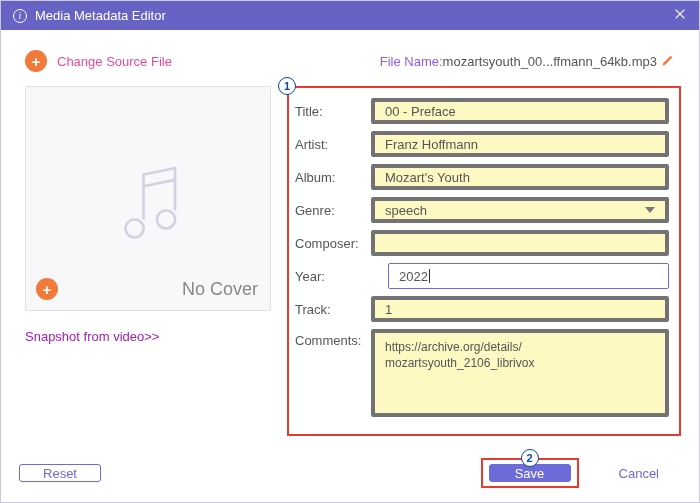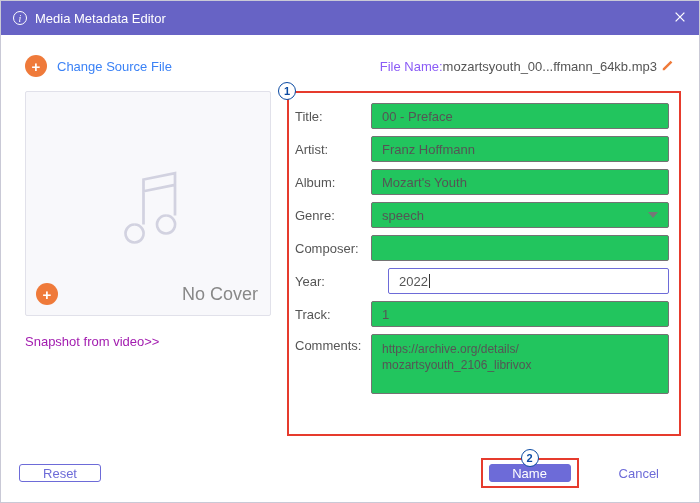--- a/index.html
+++ b/index.html
@@ -60,21 +60,21 @@
     background: #ef7a3a;
     display: inline-flex;
     align-items: center;
     justify-content: center;
     color: #fff;
     font-size: 15px;
     font-weight: bold;
     margin-right: 10px;
     cursor: pointer;
   }
-  .change-src { color: #3b82f6; font-size: 13px; cursor: pointer; }
+  .change-src { color: #ec4899; font-size: 13px; cursor: pointer; }
   .toprow .spacer { flex: 1; }
   .fn-label { color: #8b5cf6; }
   .fn-value { color: #555; margin-right: 4px; max-width: 230px; white-space: nowrap; overflow: hidden; text-overflow: ellipsis;}
   .edit-icon svg { width: 14px; height: 14px; fill: #ef7a3a; cursor: pointer;}
   .main {
     display: flex;
     gap: 22px;
     flex: 1;
   }
   .cover-col { width: 246px; padding-left: 6px; }
@@ -138,22 +138,22 @@
   .callout.c2 { top: -11px; left: 50%; transform: translateX(-50%); }
   .form-row {
     display: flex;
     align-items: center;
     margin-bottom: 7px;
   }
   .form-row label { width: 76px; color: #555; font-size: 13px; }
   .form-row .field {
     flex: 1;
     height: 26px;
-    background: #22c55e;
-    border: 1px solid #737373;
+    background: #fef9c3;
+    border: 4px solid #737373;
     border-radius: 2px;
     padding: 0 10px;
     font-size: 13px;
     color: #555;
     display: flex;
     align-items: center;
     position: relative;
   }
   .form-row .field.focused {
     border: 1px solid #6d6bd8;
@@ -174,21 +174,21 @@
     display: inline-block;
     width: 1px; height: 14px;
     background: #333;
     margin-left: 1px;
     animation: blink 1s step-end infinite;
   }
   @keyframes blink { 50% { opacity: 0; } }
   .comments-row { align-items: flex-start; }
   .comments-row label { padding-top: 4px; }
   .comments-row .field {
-    height: 60px;
+    height: 88px;
     align-items: flex-start;
     padding-top: 6px;
     line-height: 1.35;
     white-space: pre-line;
     font-size: 12px;
   }
   .footer {
     display: flex;
     align-items: center;
     padding: 10px 18px 14px 18px;
@@ -327,18 +327,18 @@
       </div>
 
     </div>
   </div>
 
   <div class="footer">
     <div class="btn btn-outline">Reset</div>
     <span class="spacer"></span>
     <div class="save-wrap">
       <span class="callout c2">2</span>
-      <div class="btn btn-solid">Name</div>
+      <div class="btn btn-solid">Save</div>
     </div>
     <div class="btn btn-flat">Cancel</div>
   </div>
 
 </div>
 
 </body></html>

